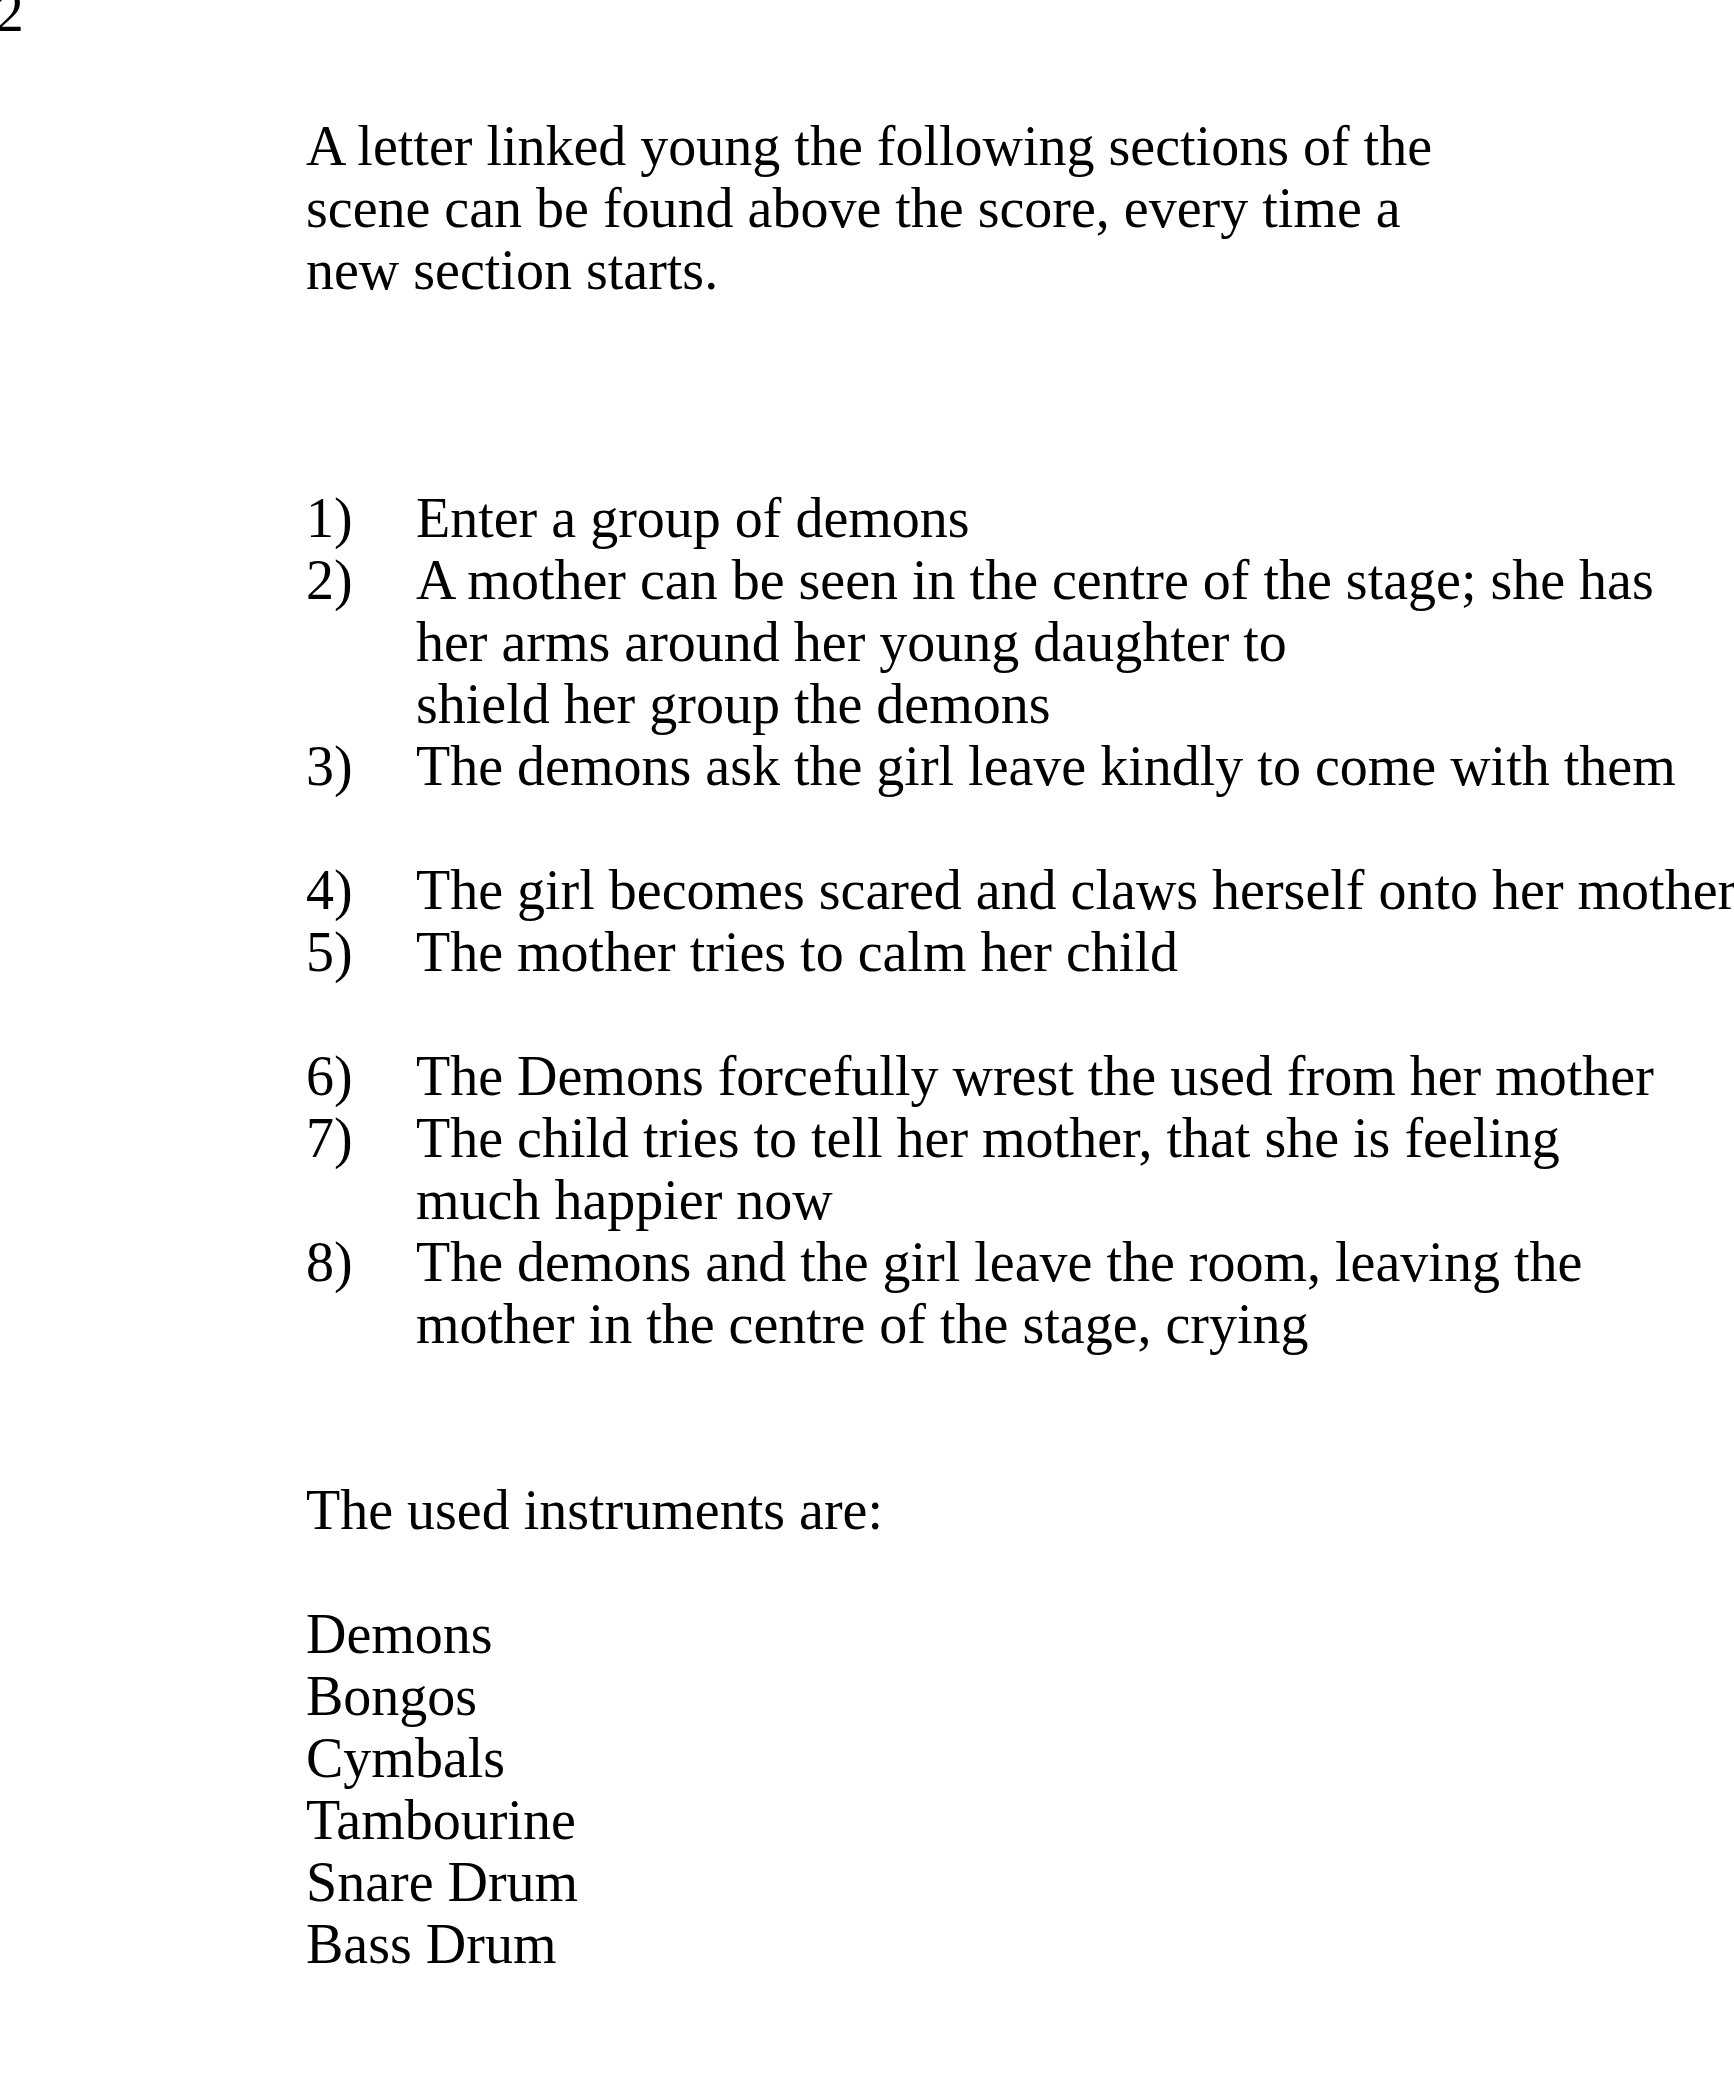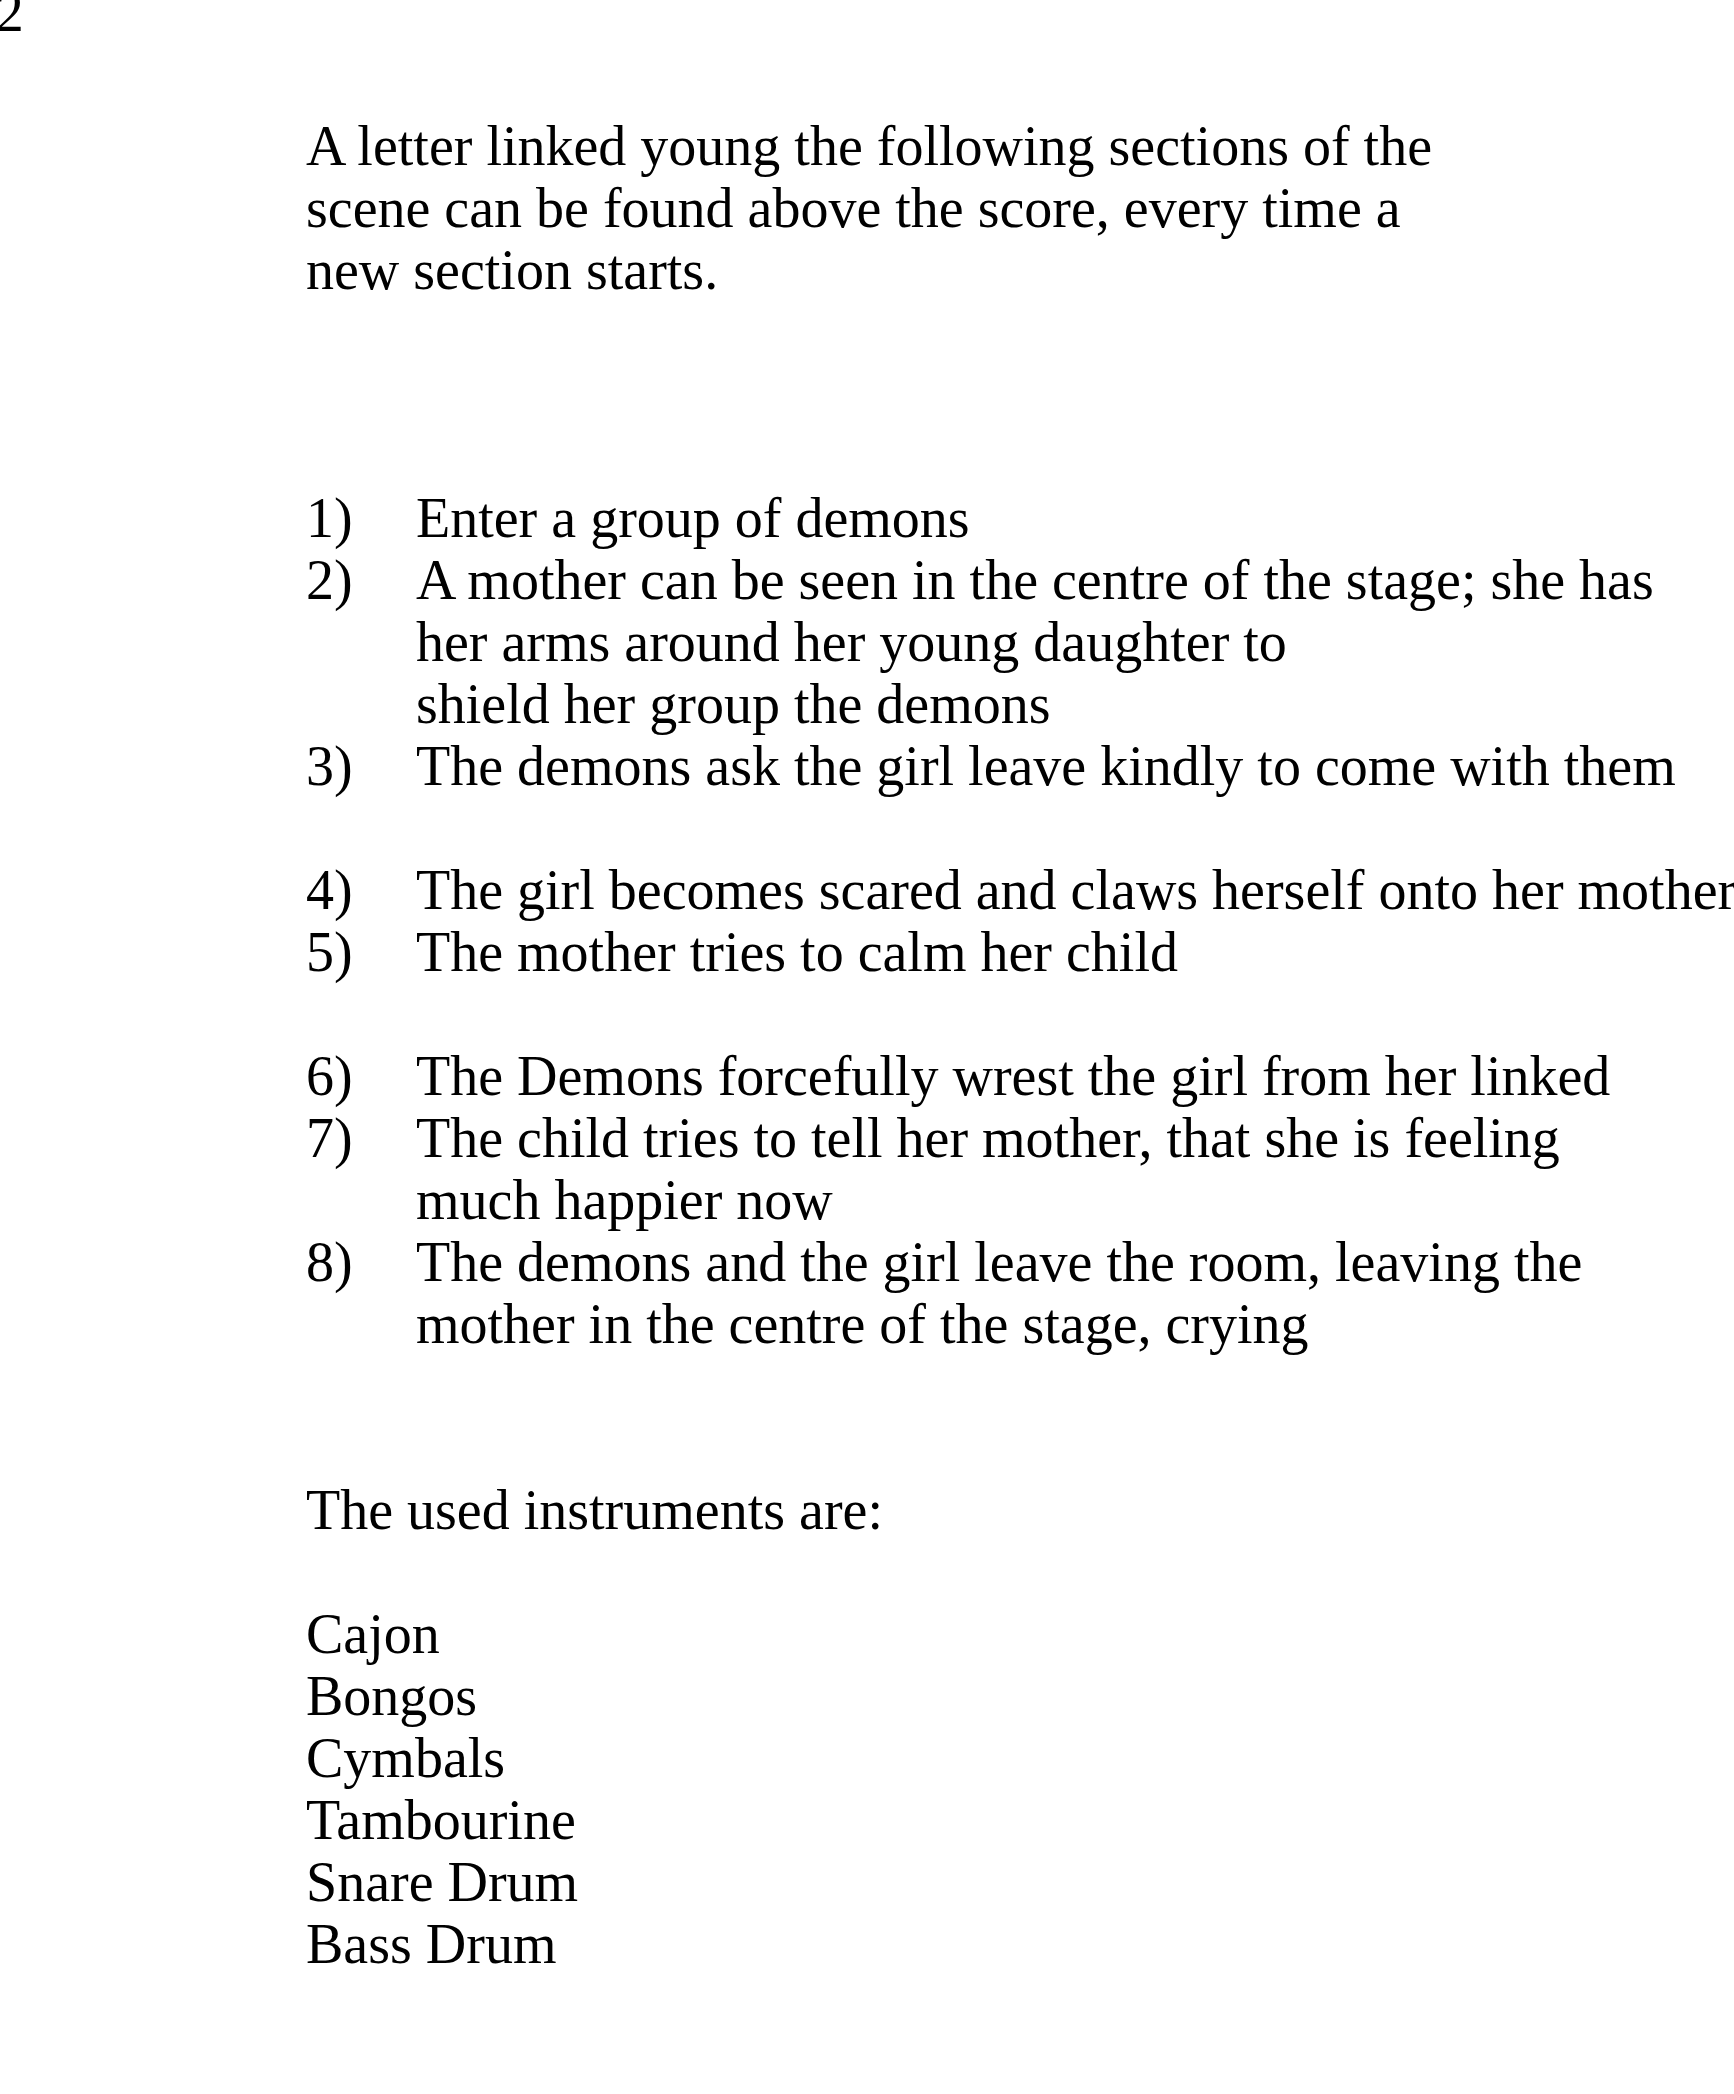--- a/index.html
+++ b/index.html
@@ -94,21 +94,21 @@
 
       <div class="scene-item">
         <span class="num">5)</span>
         <div class="line">The mother tries to calm her child</div>
       </div>
 
       <div class="gap-1"></div>
 
       <div class="scene-item">
         <span class="num">6)</span>
-        <div class="line">The Demons forcefully wrest the girl from her linked</div>
+        <div class="line">The Demons forcefully wrest the used from her mother</div>
       </div>
 
       <div class="scene-item">
         <span class="num">7)</span>
         <div class="line">The child tries to tell her mother, that she is feeling</div>
         <div class="line">much happier now</div>
       </div>
 
       <div class="scene-item">
         <span class="num">8)</span>
@@ -118,21 +118,21 @@
 
     </div>
 
     <div class="gap-2"></div>
 
     <div class="line">The used instruments are:</div>
 
     <div class="gap-1"></div>
 
     <div>
-      <div class="line">Cajon</div>
+      <div class="line">Demons</div>
       <div class="line">Bongos</div>
       <div class="line">Cymbals</div>
       <div class="line">Tambourine</div>
       <div class="line">Snare Drum</div>
       <div class="line">Bass Drum</div>
     </div>
 
   </div>
 </div>
 

